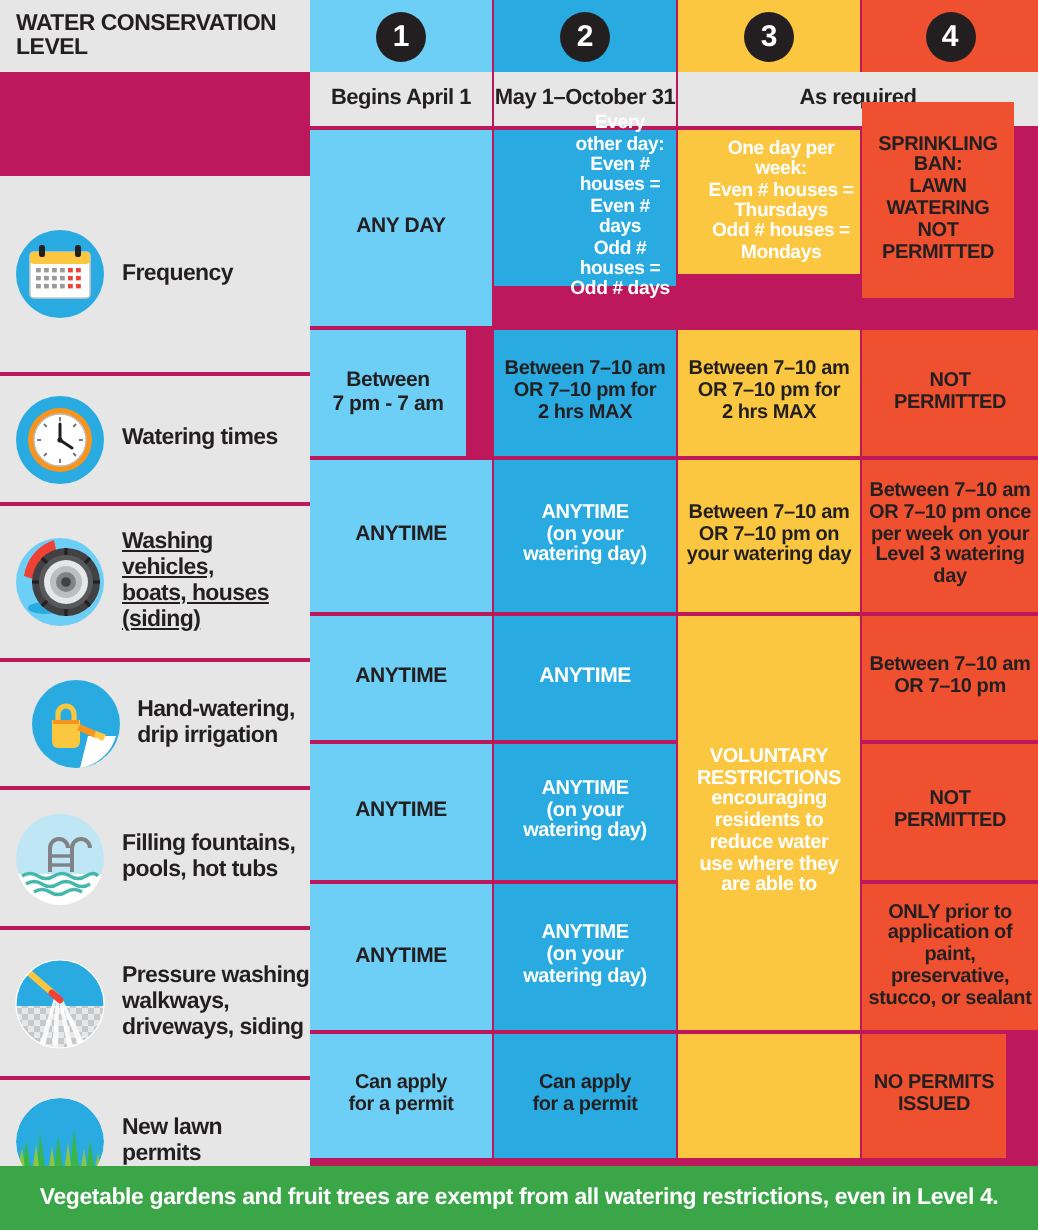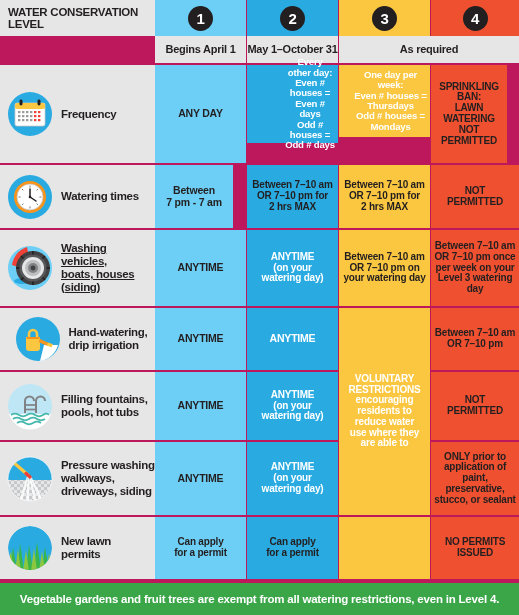--- a/index.html
+++ b/index.html
@@ -85,20 +85,21 @@
 
   
   .rowlabel {
     left: 0; width: 155px;
     background: #e6e6e6;
     display: flex;
     align-items: center;
     justify-content: flex-start;
     padding-left: 5px;
     gap: 6px;
+    margin-top: 23px;
   }
   .rowlabel .rl-text {
     font-size: 11.5px;
     font-weight: bold;
     line-height: 1.12;
     color: #231f20;
     letter-spacing: -0.3px;
     text-align: left;
   }
   .icon-wrap {
@@ -192,21 +193,21 @@
   <div class="cell lvl2 t-small white pad" style="left: 247px; top: 65px; width: 91px; height: 78px; white-space: pre-line; padding-left: 38px;">Every other day:
 Even # houses =
 Even # days
 Odd # houses =
 Odd # days</div>
   <div class="cell lvl3 t-small white pad" style="left: 339px; top: 65px; width: 91px; height: 72px; white-space: pre-line; padding-left: 15px;">One day per week:
 Even # houses =
 Thursdays
 Odd # houses =
 Mondays</div>
-  <div class="cell lvl4 t-mid pad" style="left: 431px; top: 65px; width: 76px; height: 98px; white-space: pre-line;">SPRINKLING
+  <div class="cell lvl4 t-mid pad" style="left: 431px; top: 51px; width: 76px; height: 98px; white-space: pre-line;">SPRINKLING
 BAN:
 LAWN
 WATERING
 NOT
 PERMITTED</div>
 
   <div class="cell rowlabel" style="top:165px;height:63px;">
     <span class="icon-wrap">
       <svg viewBox="0 0 50 50" width="50" height="50">
         <circle cx="25" cy="25" r="22" fill="#29abe2"></circle>
@@ -404,18 +405,18 @@
       </svg>
     </span>
     <span class="rl-text" style="white-space: pre-line;">New lawn
 permits</span>
   </div>
   <div class="cell lvl1 t-mid pad" style="left: 155px; top: 517px; width: 91px; height: 62px; white-space: pre-line;">Can apply
 for a permit</div>
   <div class="cell lvl2 t-mid pad" style="left: 247px; top: 517px; width: 91px; height: 62px; white-space: pre-line;">Can apply
 for a permit</div>
   <div class="cell lvl3" style="left:339px;top:517px;width:91px;height:62px;"></div>
-  <div class="cell lvl4 t-mid pad" style="left: 431px; top: 517px; width: 88px; height: 62px; white-space: pre-line;">NO PERMITS
+  <div class="cell lvl4 t-mid pad" style="left: 431px; top: 517px; width: 72px; height: 62px; white-space: pre-line;">NO PERMITS
 ISSUED</div>
 
   <div id="footer">Vegetable gardens and fruit trees are exempt from all watering restrictions, even in Level 4.</div>
 
 </div>
 
 </body></html>

